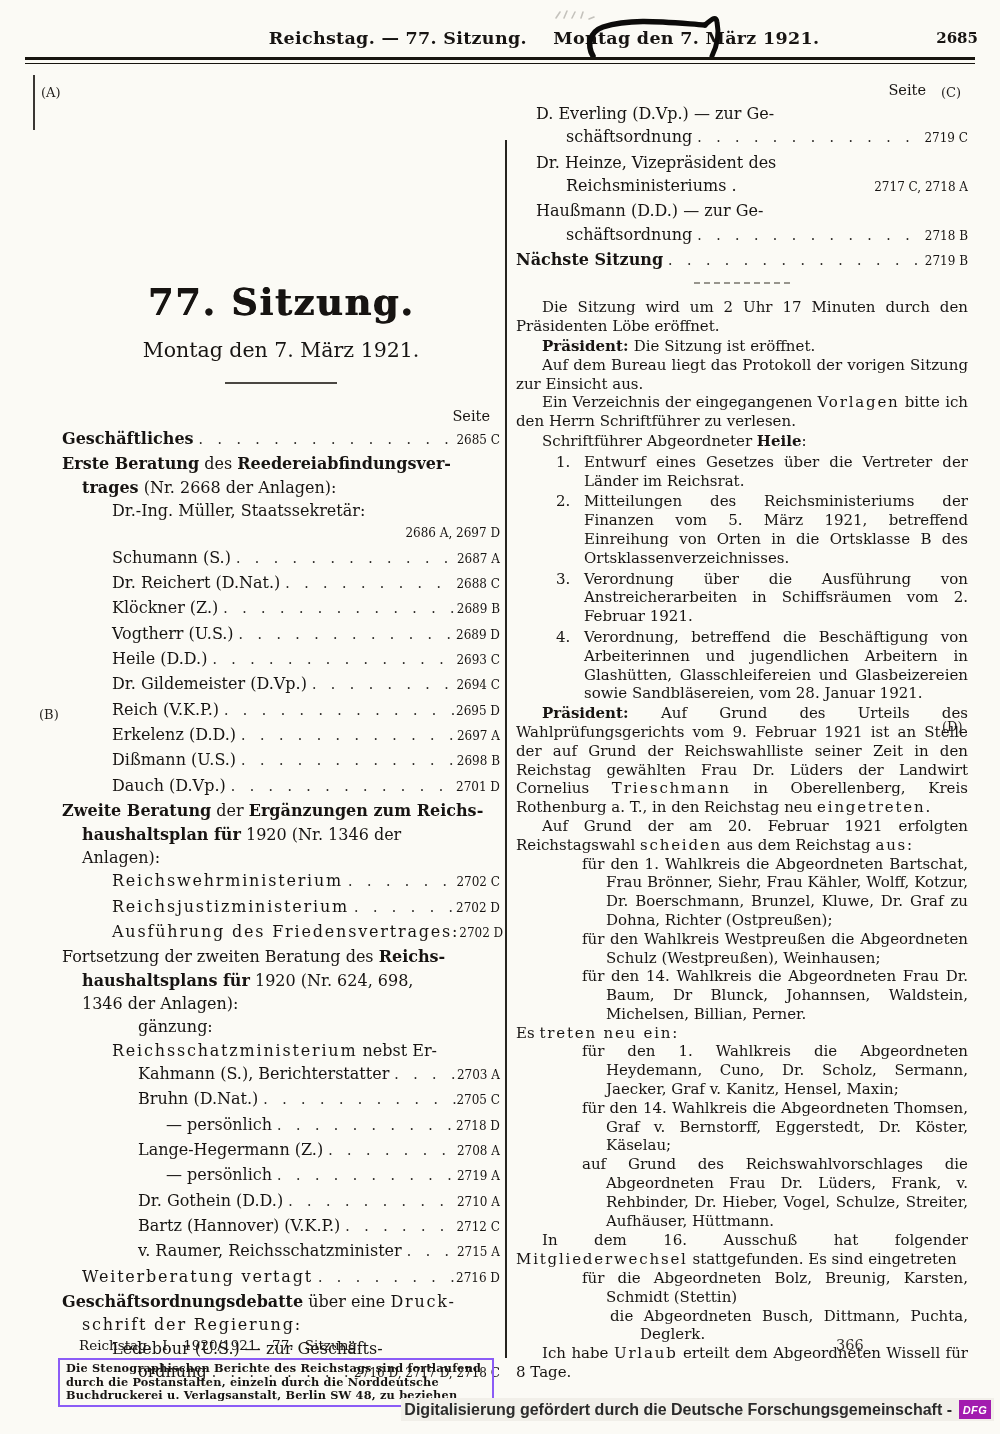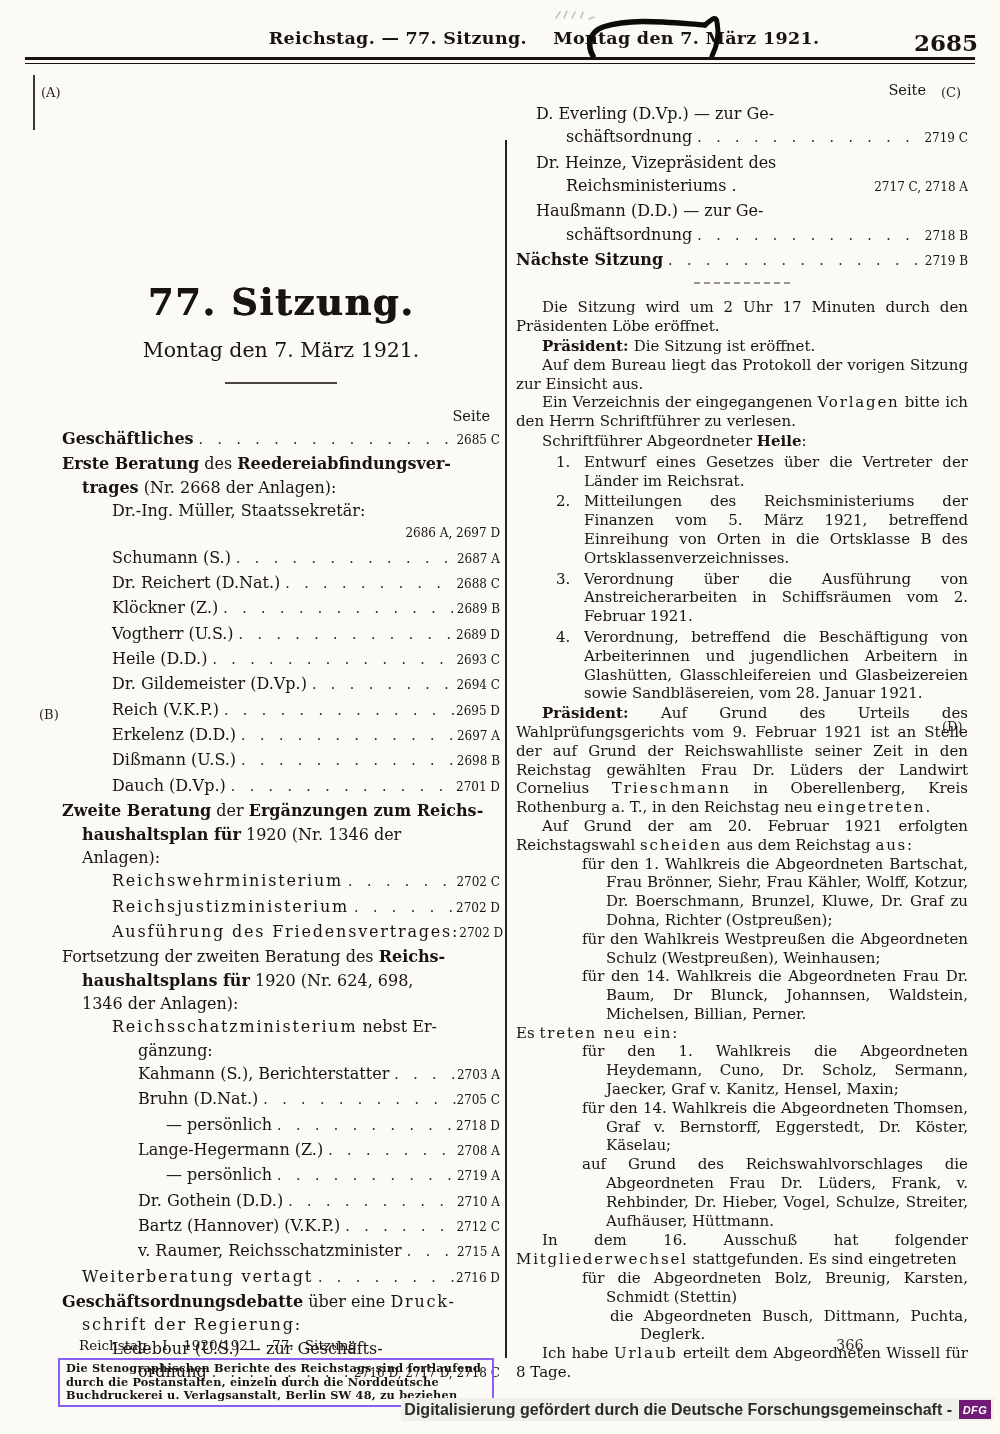--- a/index.html
+++ b/index.html
@@ -4,21 +4,21 @@
 <style>
   html,body{margin:0;padding:0;background:#e8e6e0;}
   .page{position:relative;width:1000px;height:1434px;background:#fbfaf5;
         font-family:"DejaVu Serif", "Liberation Serif", serif;color:#171412;overflow:hidden;}
 
   
   .running-head{position:absolute;top:28px;left:0;width:1000px;box-sizing:border-box;
                 padding-left:88px;text-align:center;font-size:17.5px;font-weight:700;
                 letter-spacing:.3px;white-space:nowrap;}
   .running-head .head-date{margin-left:20px;}
-  .head-page{position:absolute;top:29px;right:22px;font-size:23px;font-weight:700;}
+  .head-page{position:absolute;top:29px;right:22px;font-size:15px;font-weight:700;}
   .rule1{position:absolute;left:25px;top:57px;width:950px;height:3px;background:#18150f;}
   .rule2{position:absolute;left:25px;top:63px;width:950px;height:1px;background:#18150f;}
   .hand-mark{position:absolute;left:583px;top:12px;width:160px;height:52px;pointer-events:none;}
   .pencil-mark{position:absolute;left:553px;top:8px;width:46px;height:14px;opacity:.5;}
 
   
   .vdiv{position:absolute;left:505px;top:140px;width:2px;height:1218px;background:#262420;}
   .margin-mark{position:absolute;font-size:13px;color:#201d1a;}
   .mark-a{left:41px;top:85px;} .mark-b{left:39px;top:707px;}
   .mark-c{left:941px;top:85px;} .mark-d{left:942px;top:719px;}
@@ -204,25 +204,25 @@
         </div>
         <div class="toc-row">
           <span class="toc-text"><span class="seg-r">Fortsetzung der zweiten Beratung des </span><span class="seg-b">Reichs-</span></span>
         </div>
         <div class="toc-row ind1">
           <span class="toc-text"><span class="seg-b">haushaltsplans für</span><span class="seg-r"> 1920 (Nr. 624, 698,</span></span>
         </div>
         <div class="toc-row ind1">
           <span class="toc-text"><span class="seg-r">1346 der Anlagen):</span></span>
         </div>
+        <div class="toc-row ind3">
+          <span class="toc-text"><span class="seg-r">gänzung:</span></span>
+        </div>
         <div class="toc-row ind2">
           <span class="toc-text"><span class="seg-s">Reichsschatzministerium</span><span class="seg-r"> nebst Er-</span></span>
-        </div>
-        <div class="toc-row ind3">
-          <span class="toc-text"><span class="seg-r">gänzung:</span></span>
         </div>
         <div class="toc-row ind3">
           <span class="toc-text"><span class="seg-r">Kahmann (S.), Berichterstatter</span></span>
           <span class="leader">. . . . . . . . . . . . . . . . . . . . . . . . . . . . . . . . . . . . . . . . </span>
           <span class="toc-page">2703 A</span>
         </div>
         <div class="toc-row ind3">
           <span class="toc-text"><span class="seg-r">Bruhn (D.Nat.)</span></span>
           <span class="leader">. . . . . . . . . . . . . . . . . . . . . . . . . . . . . . . . . . . . . . . . </span>
           <span class="toc-page">2705 C</span>
@@ -343,16 +343,16 @@
 
   <div class="left-footnote">Reichstag. I. 1920/1921. 77. Sitzung.</div>
 
   <div class="footer-box">
     <span>Die Stenographischen Berichte des Reichstags sind fortlaufend durch die Postanstalten,</span>
     <span>einzeln durch die Norddeutsche Buchdruckerei u. Verlagsanstalt, Berlin SW 48, zu beziehen</span>
   </div>
 
   <div class="dfg-strip">
     <span class="dfg-text">Digitalisierung gefördert durch die Deutsche Forschungsgemeinschaft -</span>
-    <span class="dfg-logo" id="dfg-logo" style="background: #701a75;">DFG</span>
+    <span class="dfg-logo" id="dfg-logo" style="background: #a21caf;">DFG</span>
   </div>
 
 </div>
 
 </body></html>

